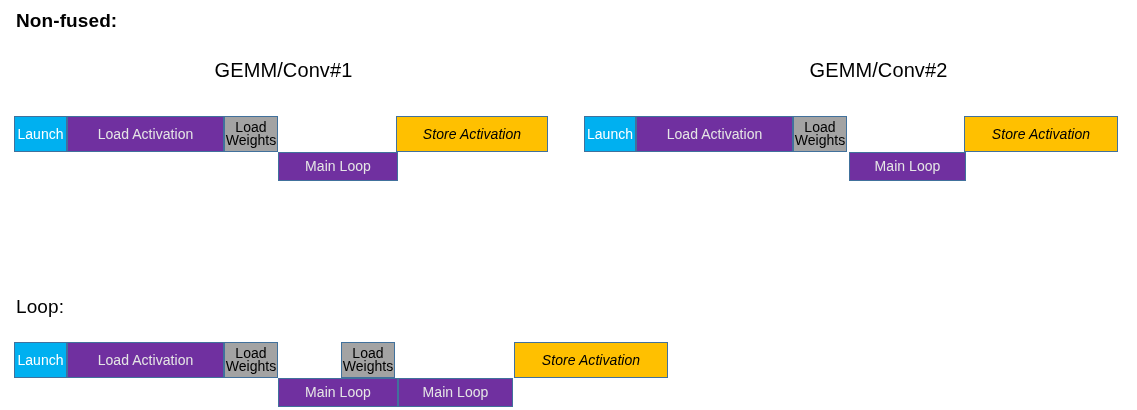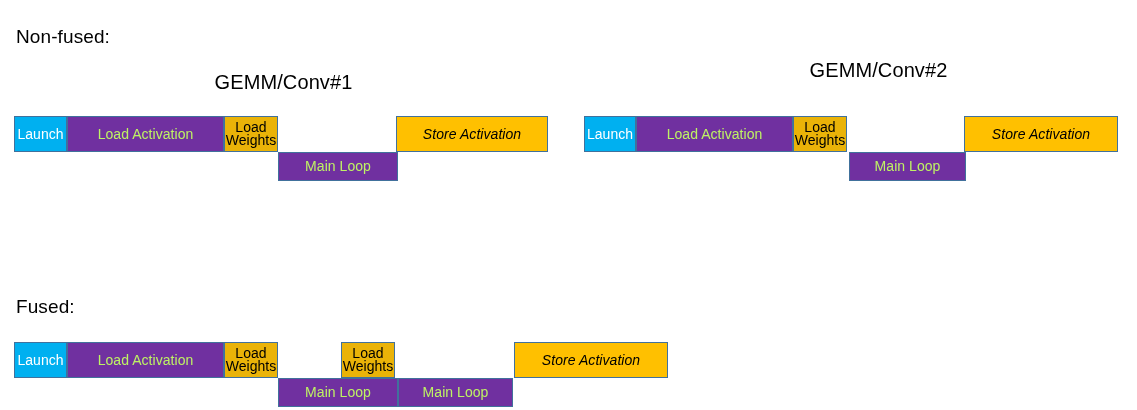--- a/index.html
+++ b/index.html
@@ -43,44 +43,44 @@
     align-items: center;
     justify-content: center;
     font-size: 14px;
     line-height: 13px;
     text-align: center;
     white-space: pre-line;
     overflow: hidden;
     letter-spacing: 0.05px;
   }
   .block.c-launch   { background: #00B0F0; color: #ffffff; }
-  .block.c-purple   { background: #7030A0; color: #bef264; }
-  .block.c-yellow   { background: #eab308; color: #000000; }
+  .block.c-purple   { background: #7030A0; color: #e5e5e5; }
+  .block.c-yellow   { background: #a3a3a3; color: #000000; }
   .block.c-orange   { background: #FFC000; color: #000000; font-style: italic; }
 </style>
 </head>
 <body>
 
 <div id="canvas" style="width: 1137px; height: 410px; background: rgb(255, 255, 255);">
-    <div class="section-label" style="left: 16px; top: 27px;">Non-fused:</div>
-    <div class="group-title" style="left: 202px; top: 60px; width: 163px; margin-top: 12px;">GEMM/Conv#1</div>
+    <div class="section-label" style="left: 16px; top: 11px; font-weight: bold;">Non-fused:</div>
+    <div class="group-title" style="left: 202px; top: 60px; width: 163px;">GEMM/Conv#1</div>
     <div class="group-title" style="left: 796px; top: 60px; width: 165px;">GEMM/Conv#2</div>
     <div class="block c-launch" style="left: 14px; top: 116px; width: 53px; height: 36px;">Launch</div>
     <div class="block c-purple" style="left: 67px; top: 116px; width: 157px; height: 36px;">Load Activation</div>
     <div class="block c-yellow" style="left: 224px; top: 116px; width: 54px; height: 36px;">Load
 Weights</div>
     <div class="block c-purple" style="left: 278px; top: 152px; width: 120px; height: 29px;">Main Loop</div>
     <div class="block c-orange" style="left: 396px; top: 116px; width: 152px; height: 36px;">Store Activation</div>
     <div class="block c-launch" style="left: 584px; top: 116px; width: 52px; height: 36px;">Launch</div>
     <div class="block c-purple" style="left: 636px; top: 116px; width: 157px; height: 36px;">Load Activation</div>
     <div class="block c-yellow" style="left: 793px; top: 116px; width: 54px; height: 36px;">Load
 Weights</div>
     <div class="block c-purple" style="left: 849px; top: 152px; width: 117px; height: 29px;">Main Loop</div>
     <div class="block c-orange" style="left: 964px; top: 116px; width: 154px; height: 36px;">Store Activation</div>
-    <div class="section-label" style="left: 16px; top: 297px;">Fused:</div>
+    <div class="section-label" style="left: 16px; top: 297px;">Loop:</div>
     <div class="block c-launch" style="left: 14px; top: 342px; width: 53px; height: 36px;">Launch</div>
     <div class="block c-purple" style="left: 67px; top: 342px; width: 157px; height: 36px;">Load Activation</div>
     <div class="block c-yellow" style="left: 224px; top: 342px; width: 54px; height: 36px;">Load
 Weights</div>
     <div class="block c-purple" style="left: 278px; top: 378px; width: 120px; height: 29px;">Main Loop</div>
     <div class="block c-yellow" style="left: 341px; top: 342px; width: 54px; height: 36px;">Load
 Weights</div>
     <div class="block c-purple" style="left: 398px; top: 378px; width: 115px; height: 29px;">Main Loop</div>
     <div class="block c-orange" style="left: 514px; top: 342px; width: 154px; height: 36px;">Store Activation</div>
   </div>

